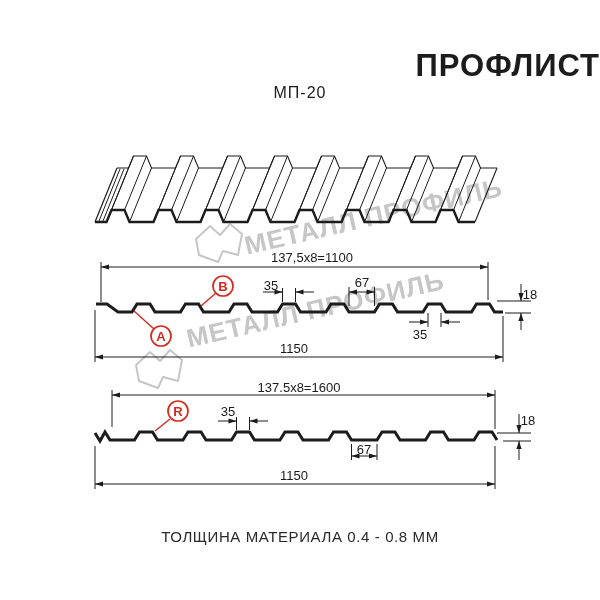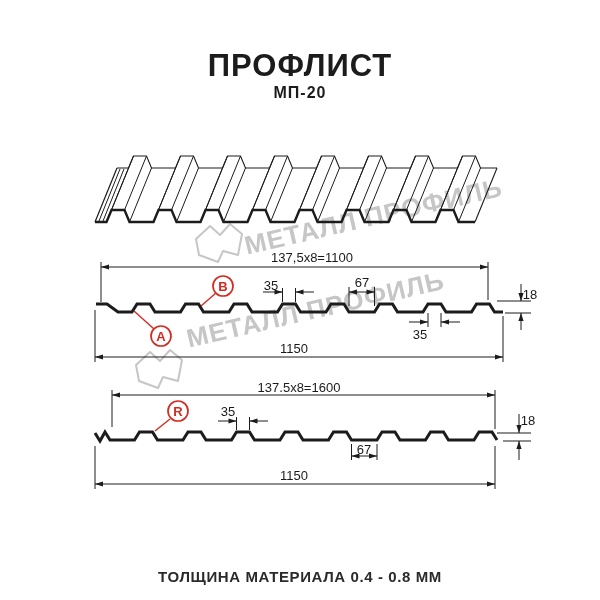--- a/index.html
+++ b/index.html
@@ -1,30 +1,30 @@
 <!DOCTYPE html>
 <html><head>
 <meta charset="utf-8">
 <style>
   html,body{margin:0;padding:0;}
   .page{
     position:relative; width:600px; height:600px; background:#ffffff;
     font-family:"Liberation Sans", sans-serif; overflow:hidden;
   }
   .title{
-    position:absolute; left:0; right:0; top:48px; text-align:center;
+    position:absolute; left:0; right:0; top:48px; text-align:right;
     font-size:31px; font-weight:800; letter-spacing:1px; color:#1c1c1c;
   }
   .subtitle{
     position:absolute; left:0; right:0; top:84px; text-align:center;
-    font-size:16px; font-weight:700; letter-spacing:1px; color:#1c1c1c;
+    font-size:16px; font-weight:400; letter-spacing:1px; color:#1c1c1c;
   }
   .footer-note{
     position:absolute; left:0; right:0; top:528px; text-align:center;
-    font-size:15px; font-weight:700; letter-spacing:0.6px; color:#2a2a2a;margin-top:40px;
+    font-size:15px; font-weight:400; letter-spacing:0.6px; color:#2a2a2a;
   }
   .wm{ position:absolute; z-index:1; color:#c6c6c6; }
   .wm-text{
     position:absolute; z-index:1; color:#c6c6c6; font-weight:700; font-size:26px;
     letter-spacing:1px; white-space:nowrap; transform:rotate(-13deg);
     transform-origin:left center;
   }
   svg.lines{ position:absolute; left:0; top:0; z-index:2; }
   .dim{
     position:absolute; z-index:3; transform:translate(-50%,-50%);

